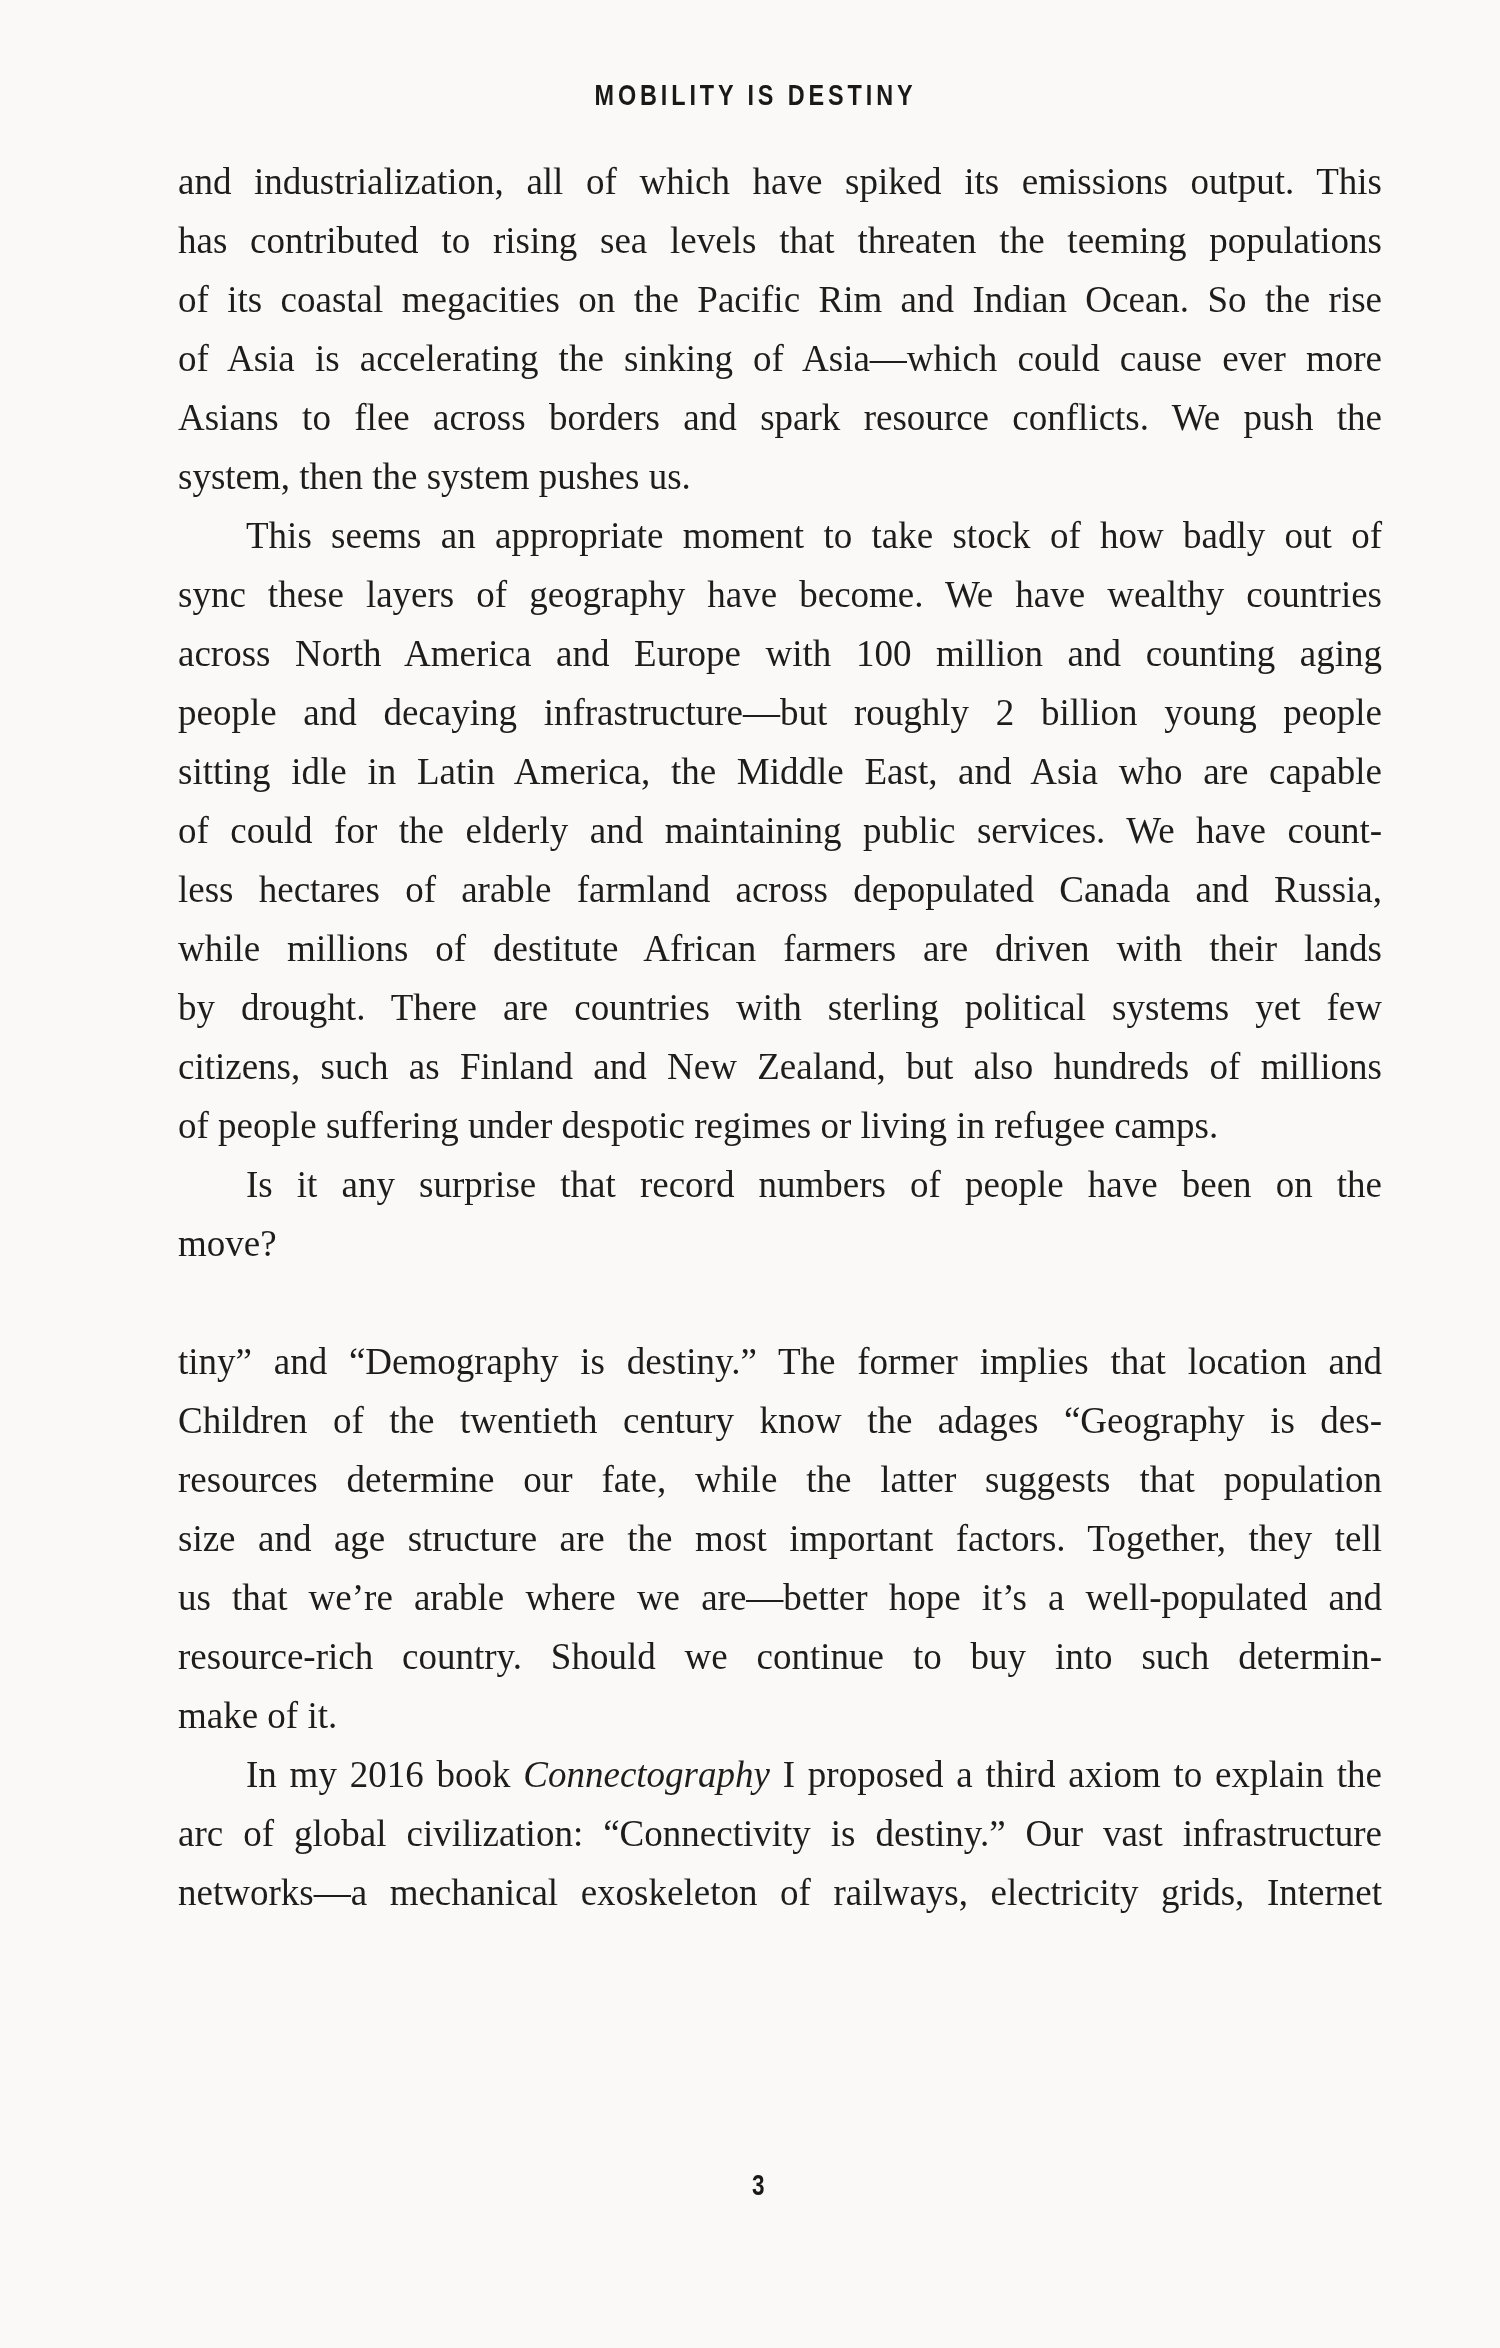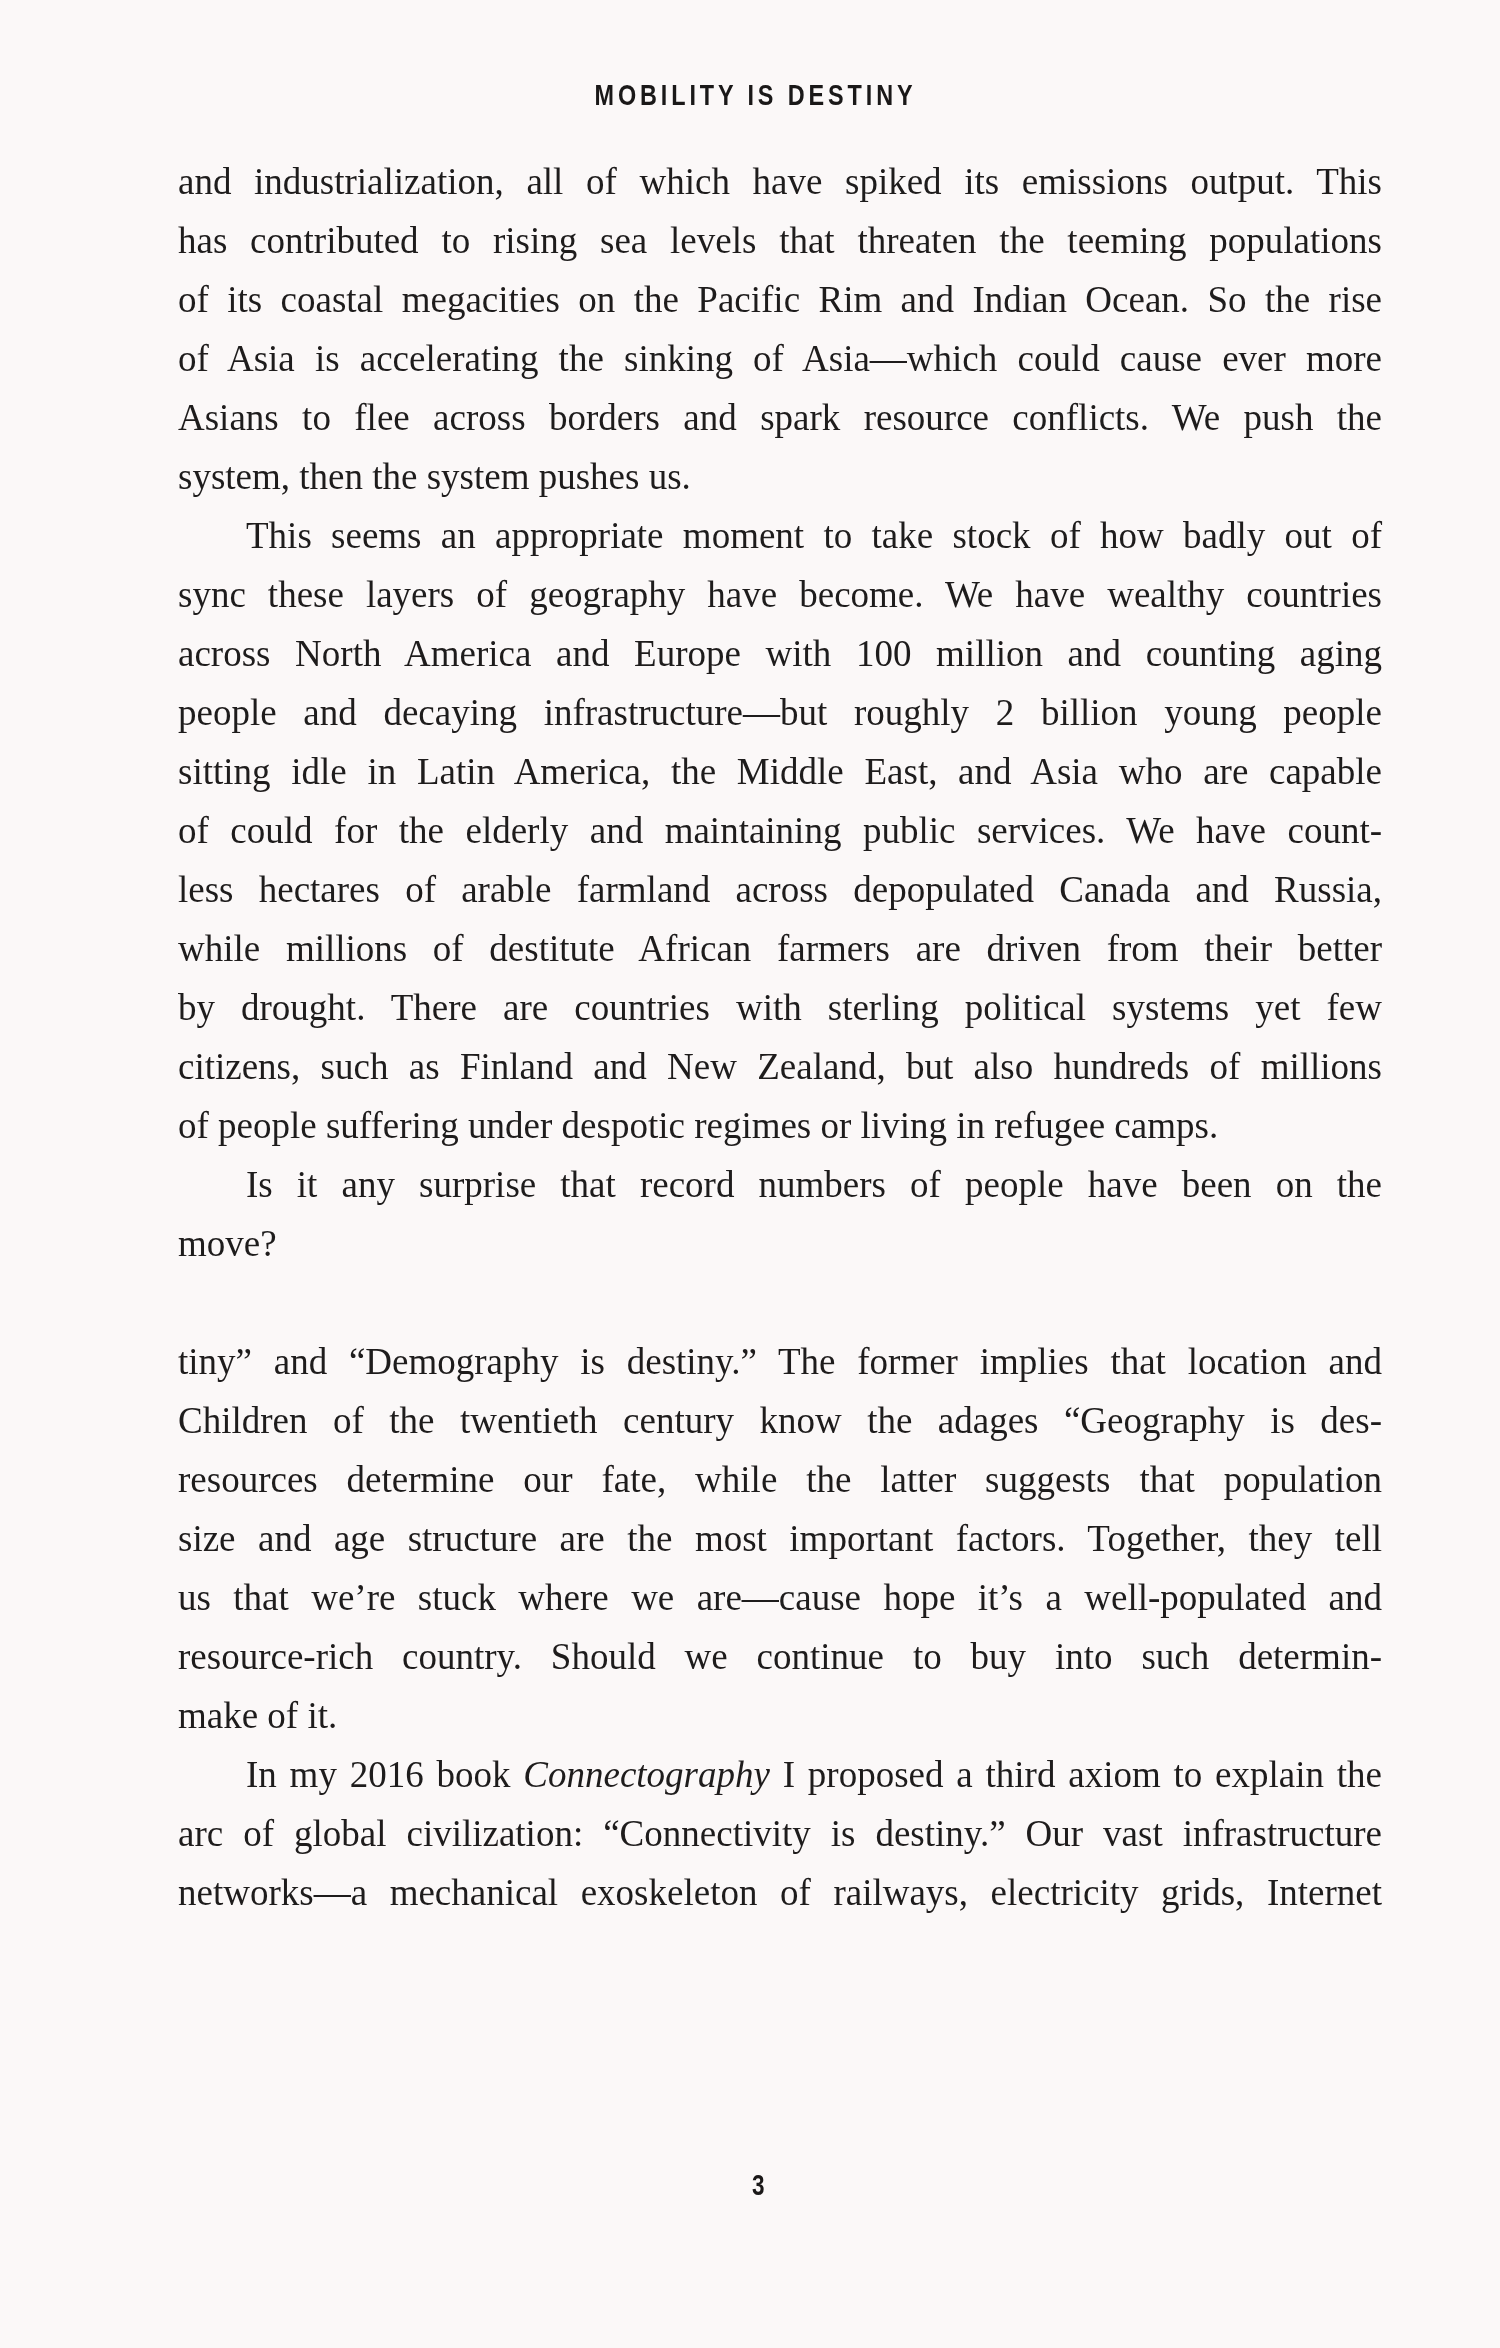--- a/index.html
+++ b/index.html
@@ -59,38 +59,38 @@
   </div>
 
   <div class="para">
     <span class="line indent">This seems an appropriate moment to take stock of how badly out of</span>
     <span class="line">sync these layers of geography have become. We have wealthy countries</span>
     <span class="line">across North America and Europe with 100 million and counting aging</span>
     <span class="line">people and decaying infrastructure—but roughly 2 billion young people</span>
     <span class="line">sitting idle in Latin America, the Middle East, and Asia who are capable</span>
     <span class="line">of could for the elderly and maintaining public services. We have count-</span>
     <span class="line">less hectares of arable farmland across depopulated Canada and Russia,</span>
-    <span class="line">while millions of destitute African farmers are driven from their better</span>
+    <span class="line">while millions of destitute African farmers are driven with their lands</span>
     <span class="line">by drought. There are countries with sterling political systems yet few</span>
     <span class="line">citizens, such as Finland and New Zealand, but also hundreds of millions</span>
     <span class="line last">of people suffering under despotic regimes or living in refugee camps.</span>
   </div>
 
   <div class="para">
     <span class="line indent">Is it any surprise that record numbers of people have been on the</span>
     <span class="line last">move?</span>
   </div>
   <div class="gap"></div>
 
   <div class="para">
     <span class="line">tiny” and “Demography is destiny.” The former implies that location and</span>
     <span class="line">Children of the twentieth century know the adages “Geography is des-</span>
     <span class="line">resources determine our fate, while the latter suggests that population</span>
     <span class="line">size and age structure are the most important factors. Together, they tell</span>
-    <span class="line">us that we’re stuck where we are—cause hope it’s a well-populated and</span>
+    <span class="line">us that we’re arable where we are—better hope it’s a well-populated and</span>
     <span class="line">resource-rich country. Should we continue to buy into such determin-</span>
     <span class="line last">make of it.</span>
   </div>
 
   <div class="para">
     <span class="line indent"><span>In my 2016 book </span><em>Connectography</em><span> I proposed a third axiom to explain the</span></span>
     <span class="line">arc of global civilization: “Connectivity is destiny.” Our vast infrastructure</span>
     <span class="line">networks—a mechanical exoskeleton of railways, electricity grids, Internet</span>
   </div>
 </div>

